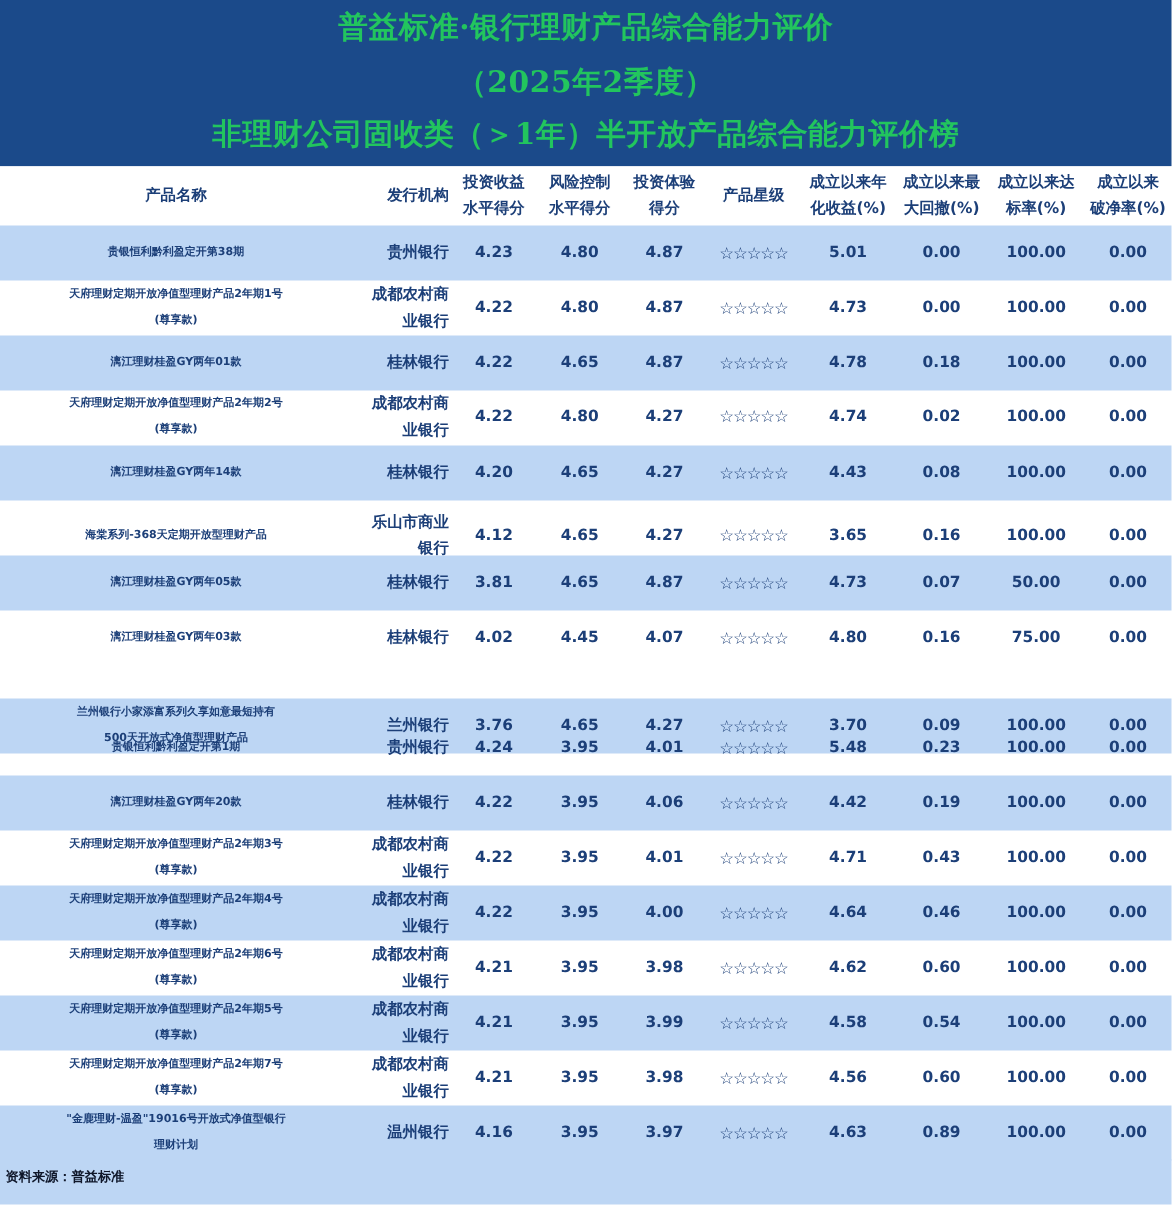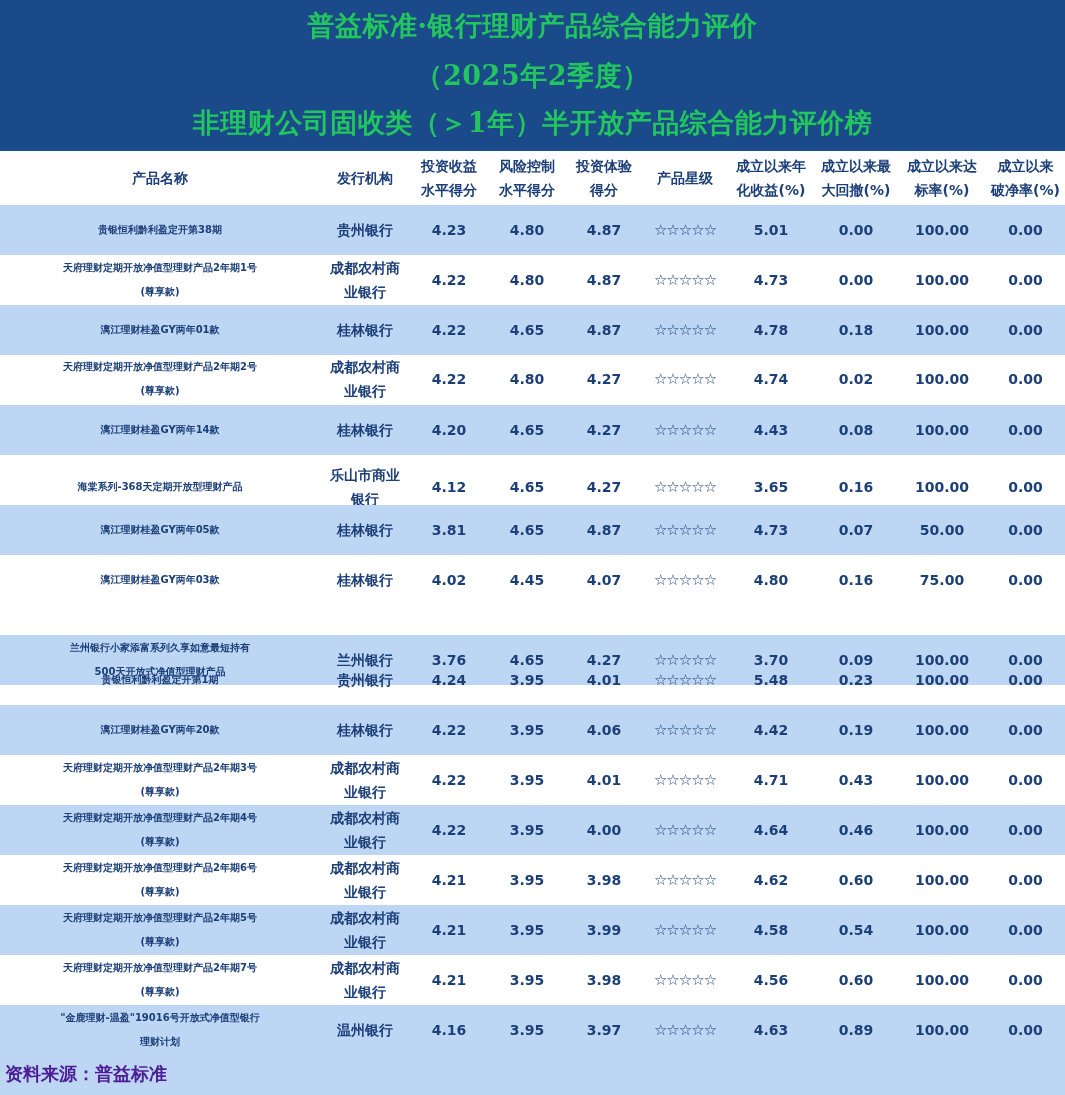--- a/index.html
+++ b/index.html
@@ -23,35 +23,35 @@
       position: absolute; top: 0; height: 100%;
       display: flex; align-items: center; justify-content: center; text-align: center;
       font-size: 14px; line-height: 24px; color: #1c3f78; font-weight: bold;
     }
     .cell.name { font-size: 10px; }
     .cell .inner { display: block; width: 100%; }
     .head .cell { font-size: 14px; line-height: 24px; }
     .stars { font-size: 15px; letter-spacing: -1px; font-weight: normal; color: #1c3f78; }
 
     .c0 { left: 0; width: 320px; }
-    .c1 { left: 322px; width: 86px; }
+    .c1 { left: 322px; width: 86px; text-align: right; }
     .c2 { left: 410px; width: 78px; }
     .c3 { left: 488px; width: 78px; }
     .c4 { left: 566px; width: 76px; }
     .c5 { left: 642px; width: 86px; }
     .c6 { left: 728px; width: 86px; }
     .c7 { left: 814px; width: 84px; }
     .c8 { left: 898px; width: 88px; }
     .c9 { left: 986px; width: 79px; }
 
     .footer {
       position: absolute; left: 0; top: 1054px; width: 1065px; height: 41px;
       background: #bdd6f4;
     }
-    .footer .src { position: absolute; left: 5px; top: 8px; font-size: 18px; font-weight: bold; color: #4c1d95; }
+    .footer .src { position: absolute; left: 5px; top: 8px; font-size: 12px; font-weight: bold; color: #0f172a; }
   </style>
 </head>
 <body>
 
 <div class="banner">
   <div class="line l1">普益标准·银行理财产品综合能力评价</div>
   <div class="line l2">（2025年2季度）</div>
   <div class="line l3">非理财公司固收类（＞1年）半开放产品综合能力评价榜</div>
 </div>
 

